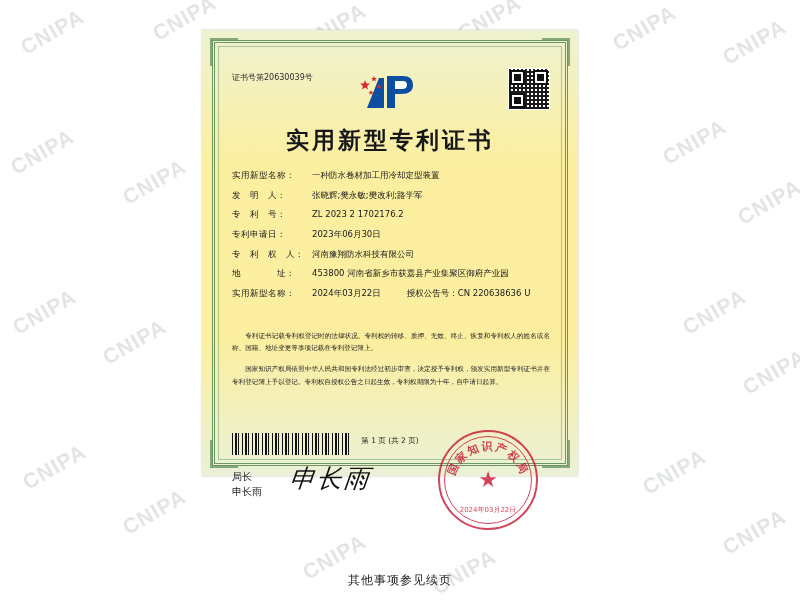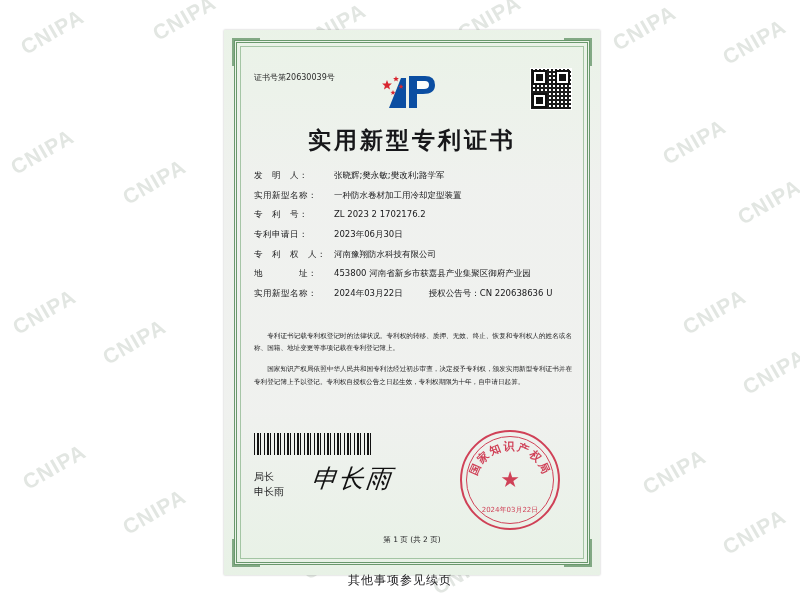--- a/index.html
+++ b/index.html
@@ -35,25 +35,25 @@
     font-weight: bold;
     letter-spacing: 1px;
     transform: rotate(-30deg);
     white-space: nowrap;
     font-family: "Liberation Sans", sans-serif;
   }
 
   
   .sheet {
     position: absolute;
-    left: 224px;
+    left: 202px;
     top: 30px;
     width: 376px;
-    height: 545px;
-    background: #e5e5e5;
+    height: 446px;
+    background: #fde047;
     box-shadow: 0 0 2px rgba(0,0,0,0.25);
     z-index: 1;
   }
   .sheet::before {
     content: "";
     position: absolute;
     inset: 0;
     background:
       linear-gradient(to bottom, rgba(235,245,232,0.85), rgba(250,253,248,0.5) 30%, rgba(250,253,248,0.5) 70%, rgba(232,243,230,0.9));
     pointer-events: none;
@@ -359,26 +359,26 @@
           </div>
         <div class="qr-eye" style="left:1px;bottom:1px;">
             <i></i>
           </div>
       </div>
 
       <div class="title">实用新型专利证书</div>
 
       <div class="fields">
         <div class="row">
+          <div class="lab">实用新型名称：</div>
+          <div class="val">一种防水卷材加工用冷却定型装置</div>
+        </div>
+        <div class="row">
           <div class="lab">发　明　人：</div>
           <div class="val">张晓辉;樊永敏;樊改利;路学军</div>
-        </div>
-        <div class="row">
-          <div class="lab">实用新型名称：</div>
-          <div class="val">一种防水卷材加工用冷却定型装置</div>
         </div>
         <div class="row">
           <div class="lab">专　利　号：</div>
           <div class="val">ZL 2023 2 1702176.2</div>
         </div>
         <div class="row">
           <div class="lab">专利申请日：</div>
           <div class="val">2023年06月30日</div>
         </div>
         <div class="row">

